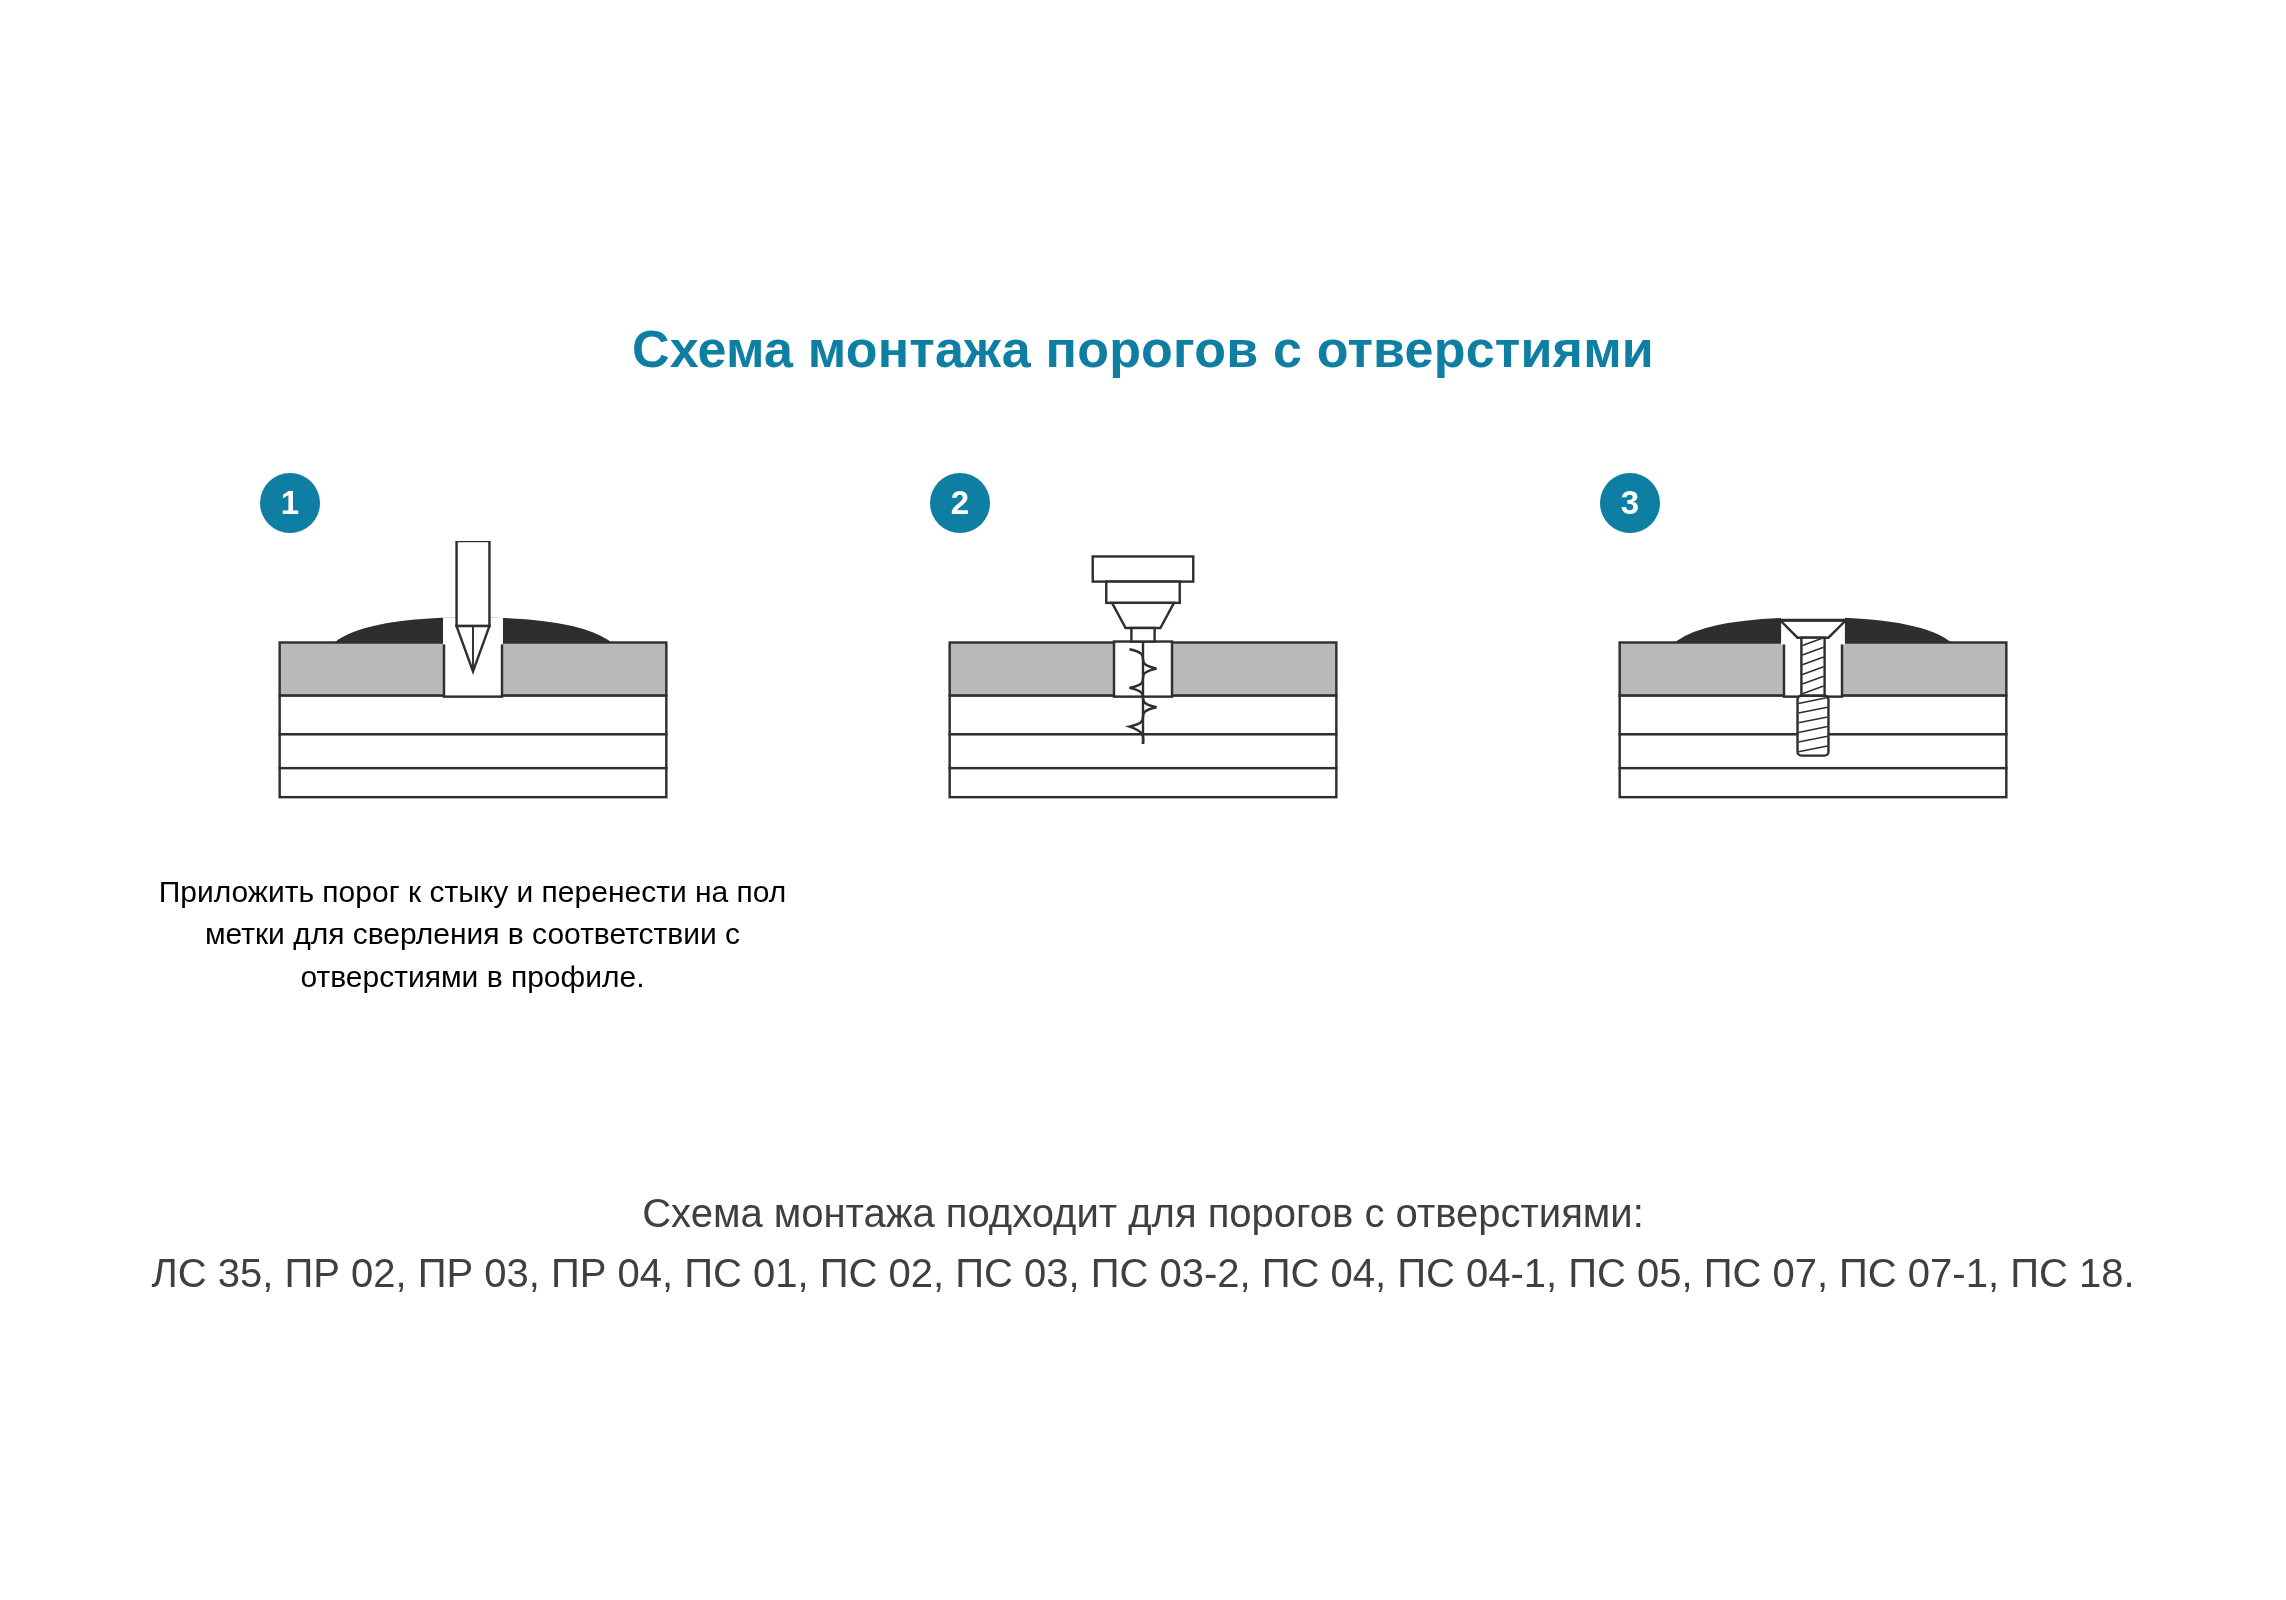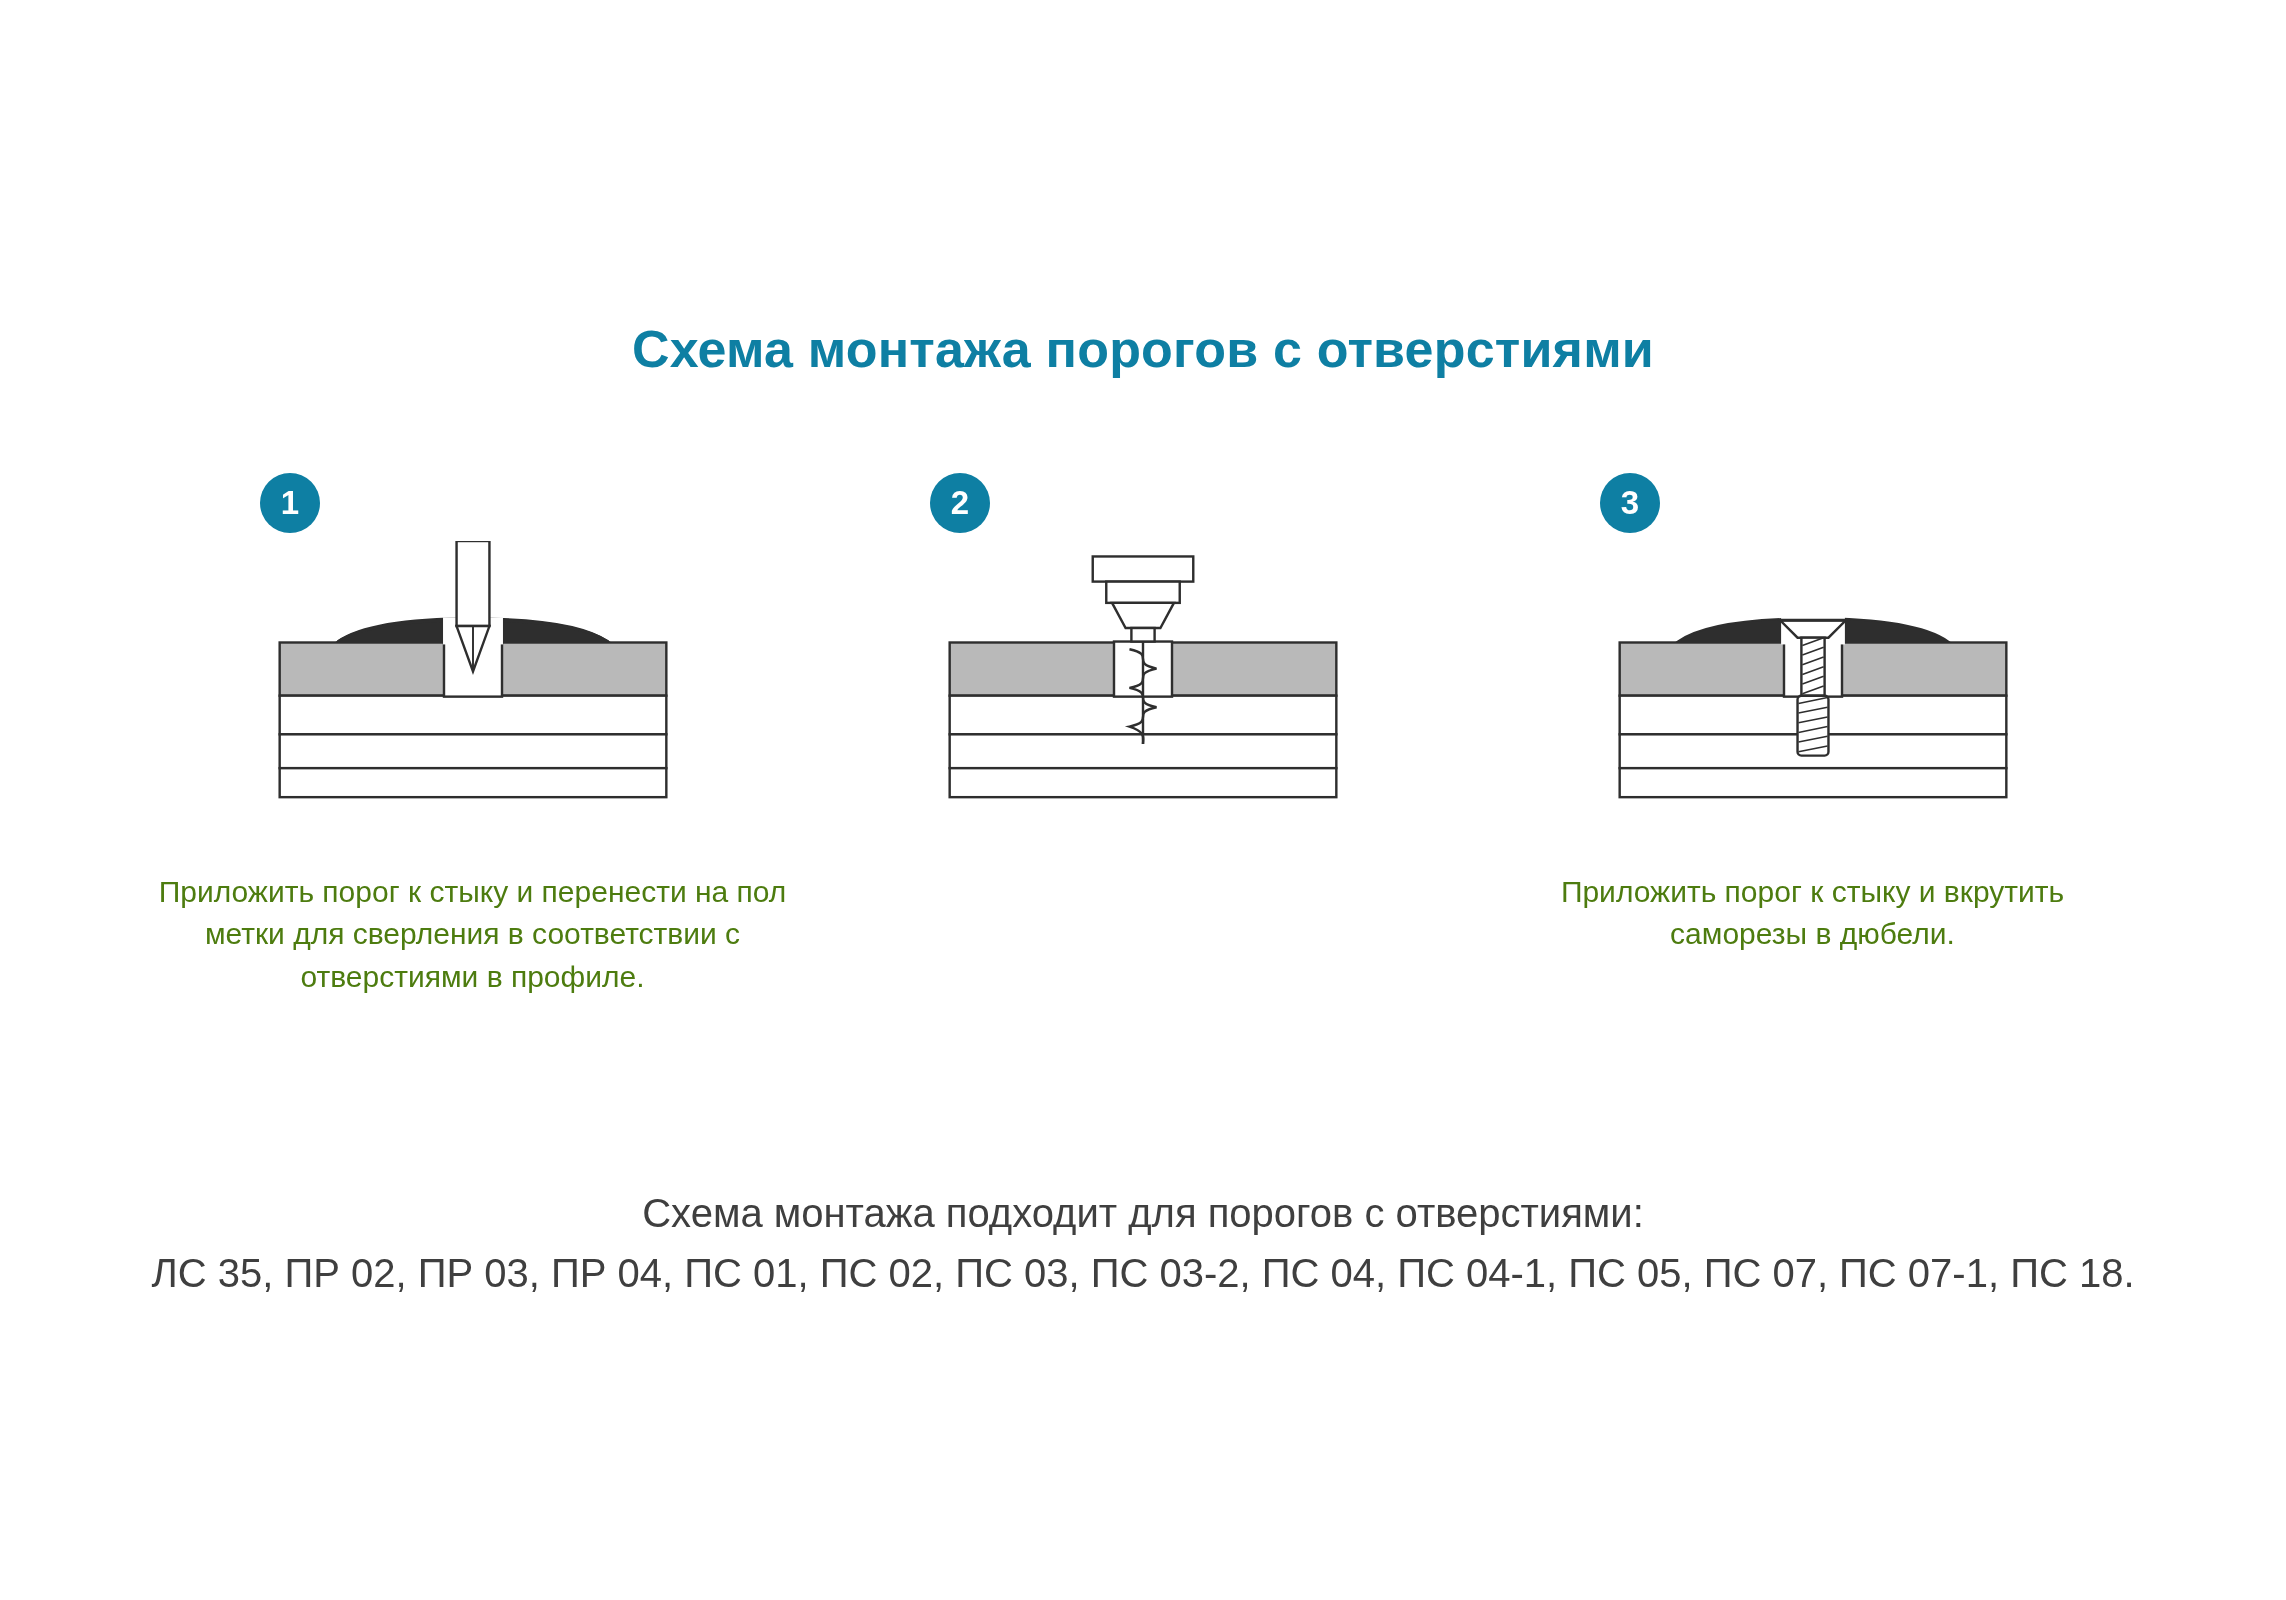--- a/index.html
+++ b/index.html
@@ -63,21 +63,21 @@
   }
   .art svg {
     display: block;
     margin: 0 auto;
   }
   .caption {
     margin-top: 21px;
     text-align: center;
     font-size: 30px;
     line-height: 1.42;
-    color: #4d7c0f;
+    color: #000000;
   }
   .footer {
     position: absolute;
     top: 1183px;
     left: 0;
     width: 2286px;
     text-align: center;
     font-size: 40px;
     line-height: 1.5;
     color: #3f3f3f;
@@ -171,21 +171,20 @@
 
           <rect x="194" y="160" width="32" height="62" rx="4" fill="#ffffff" stroke="#2e2e2e" stroke-width="2.5"></rect>
           <line x1="195" y1="168" x2="225" y2="162" stroke="#2e2e2e" stroke-width="1.6"></line>
           <line x1="195" y1="178" x2="225" y2="172" stroke="#2e2e2e" stroke-width="1.6"></line>
           <line x1="195" y1="188" x2="225" y2="182" stroke="#2e2e2e" stroke-width="1.6"></line>
           <line x1="195" y1="198" x2="225" y2="192" stroke="#2e2e2e" stroke-width="1.6"></line>
           <line x1="195" y1="208" x2="225" y2="202" stroke="#2e2e2e" stroke-width="1.6"></line>
           <line x1="195" y1="218" x2="225" y2="212" stroke="#2e2e2e" stroke-width="1.6"></line>
         </svg>
       </div>
-      <div class="caption">Приложить порог к стыку и вкрутить саморезы в дюбели.</div>
     </div>
 
   </div>
 
   <div class="footer">
     <span>Схема монтажа подходит для порогов с отверстиями:</span>
     <span class="line2">ЛС 35, ПР 02, ПР 03, ПР 04, ПС 01, ПС 02, ПС 03, ПС 03-2, ПС 04, ПС 04-1, ПС 05, ПС 07, ПС 07-1, ПС 18.</span>
   </div>
 
 </div>

